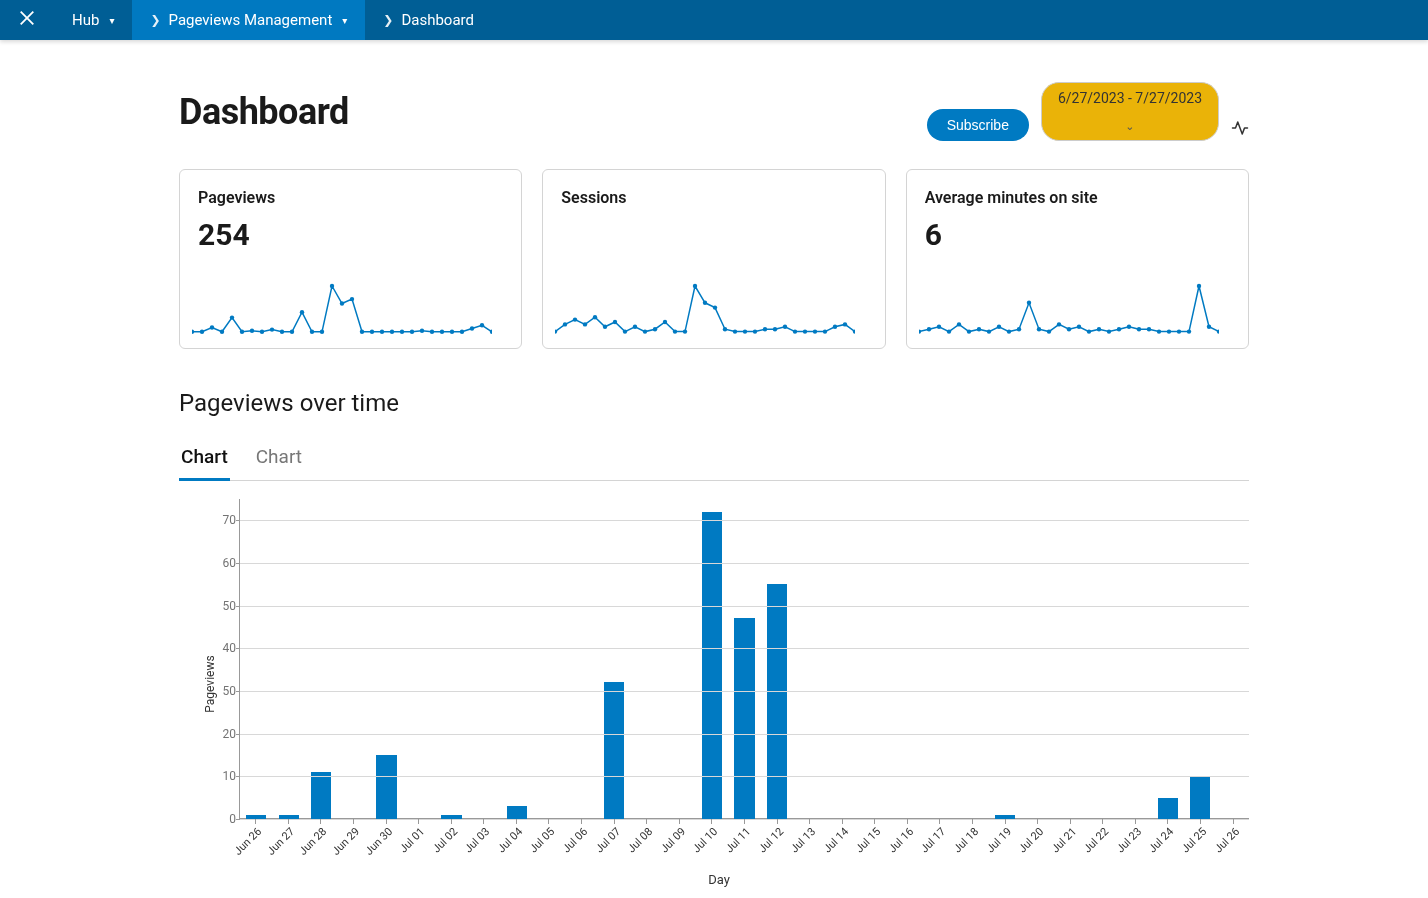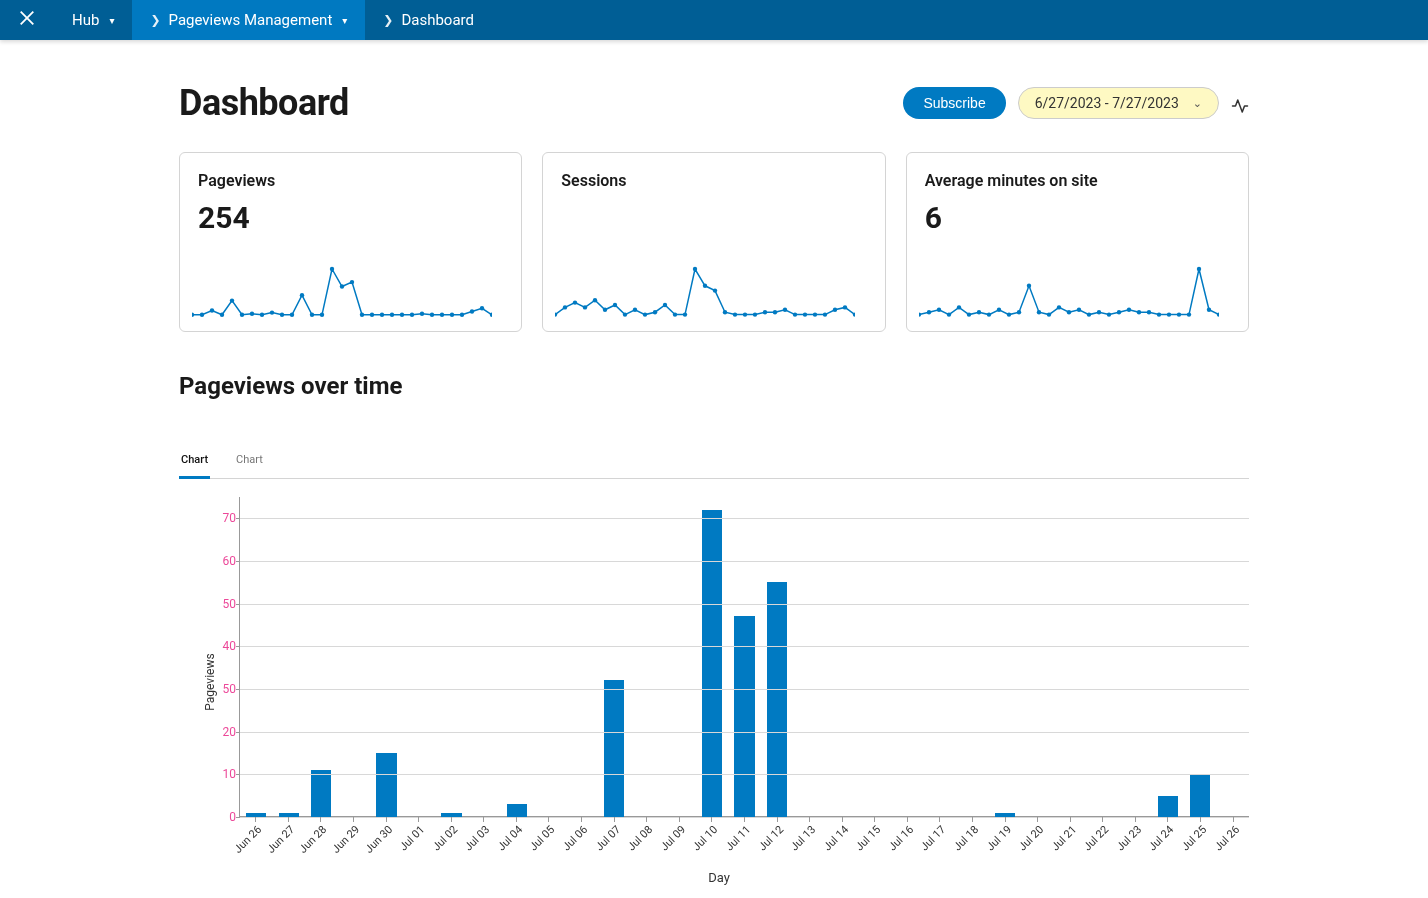--- a/index.html
+++ b/index.html
@@ -9,37 +9,37 @@
   .tb-close svg { width:18px; height:18px; stroke:#fff; stroke-width:2; fill:none;}
   .tb-hub { }
   .tb-active { background:#0079c1; }
   .tb-chevron { font-size:12px; opacity:.9;}
   .tb-caret { font-size:10px; margin-left:2px;}
   .page { max-width:1110px; margin:0 auto; padding:42px 20px 40px;}
   .page-head { display:flex; align-items:center; justify-content:space-between; margin-bottom:28px;}
   .title { font-size:36px; font-weight:700; letter-spacing:-0.5px;}
   .head-controls { display:flex; align-items:flex-end; gap:12px;}
   .btn-subscribe { background:#007ac2; color:#fff; border:none; border-radius:18px; padding:8px 20px; font-size:14px; cursor:pointer;}
-  .date-pill { border:1px solid #ccc; border-radius:18px; padding:7px 16px; font-size:14px; color:#333; display:flex; align-items:center; gap:14px; cursor:pointer; background:#fef9c3;}
+  .date-pill { border:1px solid #ccc; border-radius:18px; padding:7px 16px; font-size:14px; color:#333; display:flex; align-items:center; gap:14px; cursor:pointer; background:#eab308;flex-direction:column;}
   .date-pill .chev { font-size:11px; color:#555;}
   .activity-icon svg { width:18px; height:18px; stroke:#333; stroke-width:2; fill:none;}
   .cards { display:flex; gap:20px; margin-bottom:40px;}
   .card { flex:1; border:1px solid #d4d4d4; border-radius:6px; padding:18px 18px 6px; position:relative; min-height:180px;}
   .card-label { font-size:16px; font-weight:600; margin-bottom:10px;}
   .card-value { font-size:30px; font-weight:700;}
   .spark { position:absolute; left:12px; right:12px; bottom:10px; height:56px;}
-  .section-title { font-size:24px; font-weight:700; margin-bottom:14px;}
+  .section-title { font-size:24px; font-weight:400; margin-bottom:22px;}
   .tabs { display:flex; gap:24px; border-bottom:1px solid #d4d4d4; margin-bottom:18px;}
-  .tab { padding:6px 2px 10px; font-size:11px; color:#777; cursor:pointer;margin-top:33px;}
+  .tab { padding:6px 2px 10px; font-size:19px; color:#777; cursor:pointer;}
   .tab.active { color:#111; border-bottom:3px solid #007ac2; margin-bottom:-1px; font-weight:500;}
   .chart-area { position:relative; height:370px; margin-left:10px;}
   .y-label { position:absolute; left:-8px; top:50%; transform:translateY(-50%) rotate(-90deg); font-size:12px; color:#333; transform-origin:center;}
   .plot { position:absolute; left:50px; right:0; top:0; bottom:50px; border-left:1px solid #999;}
   .grid-line { position:absolute; left:0; right:0; border-top:1px solid #d8d8d8;}
-  .y-tick { position:absolute; left:-30px; width:26px; text-align:right; font-size:12px; color:#ec4899; transform:translateY(-50%);}
+  .y-tick { position:absolute; left:-30px; width:26px; text-align:right; font-size:12px; color:#737373; transform:translateY(-50%);}
   .y-tick-mark { position:absolute; left:-4px; width:4px; border-top:1px solid #999;}
   .bars { position:absolute; left:0; right:0; bottom:0; top:0; display:flex; align-items:flex-end;}
   .bar-slot { flex:1; display:flex; justify-content:center; align-items:flex-end; height:100%; position:relative;}
   .bar { width:62%; background:#007ac2;}
   .x-ticks { position:absolute; left:50px; right:0; bottom:0; height:50px; display:flex;}
   .x-slot { flex:1; position:relative;}
   .x-tick-mark { position:absolute; top:0; left:50%; width:1px; height:5px; background:#999;}
   .x-label { position:absolute; top:6px; left:50%; font-size:11px; color:#333; transform: rotate(-45deg) translate(-100%, 0); transform-origin: top left; white-space:nowrap;}
   .x-axis-label { position:absolute; left:50%; bottom:-18px; transform:translateX(-50%); font-size:13px; color:#333;}
   .baseline { position:absolute; left:0; right:0; bottom:0; border-top:1px solid #999;}

